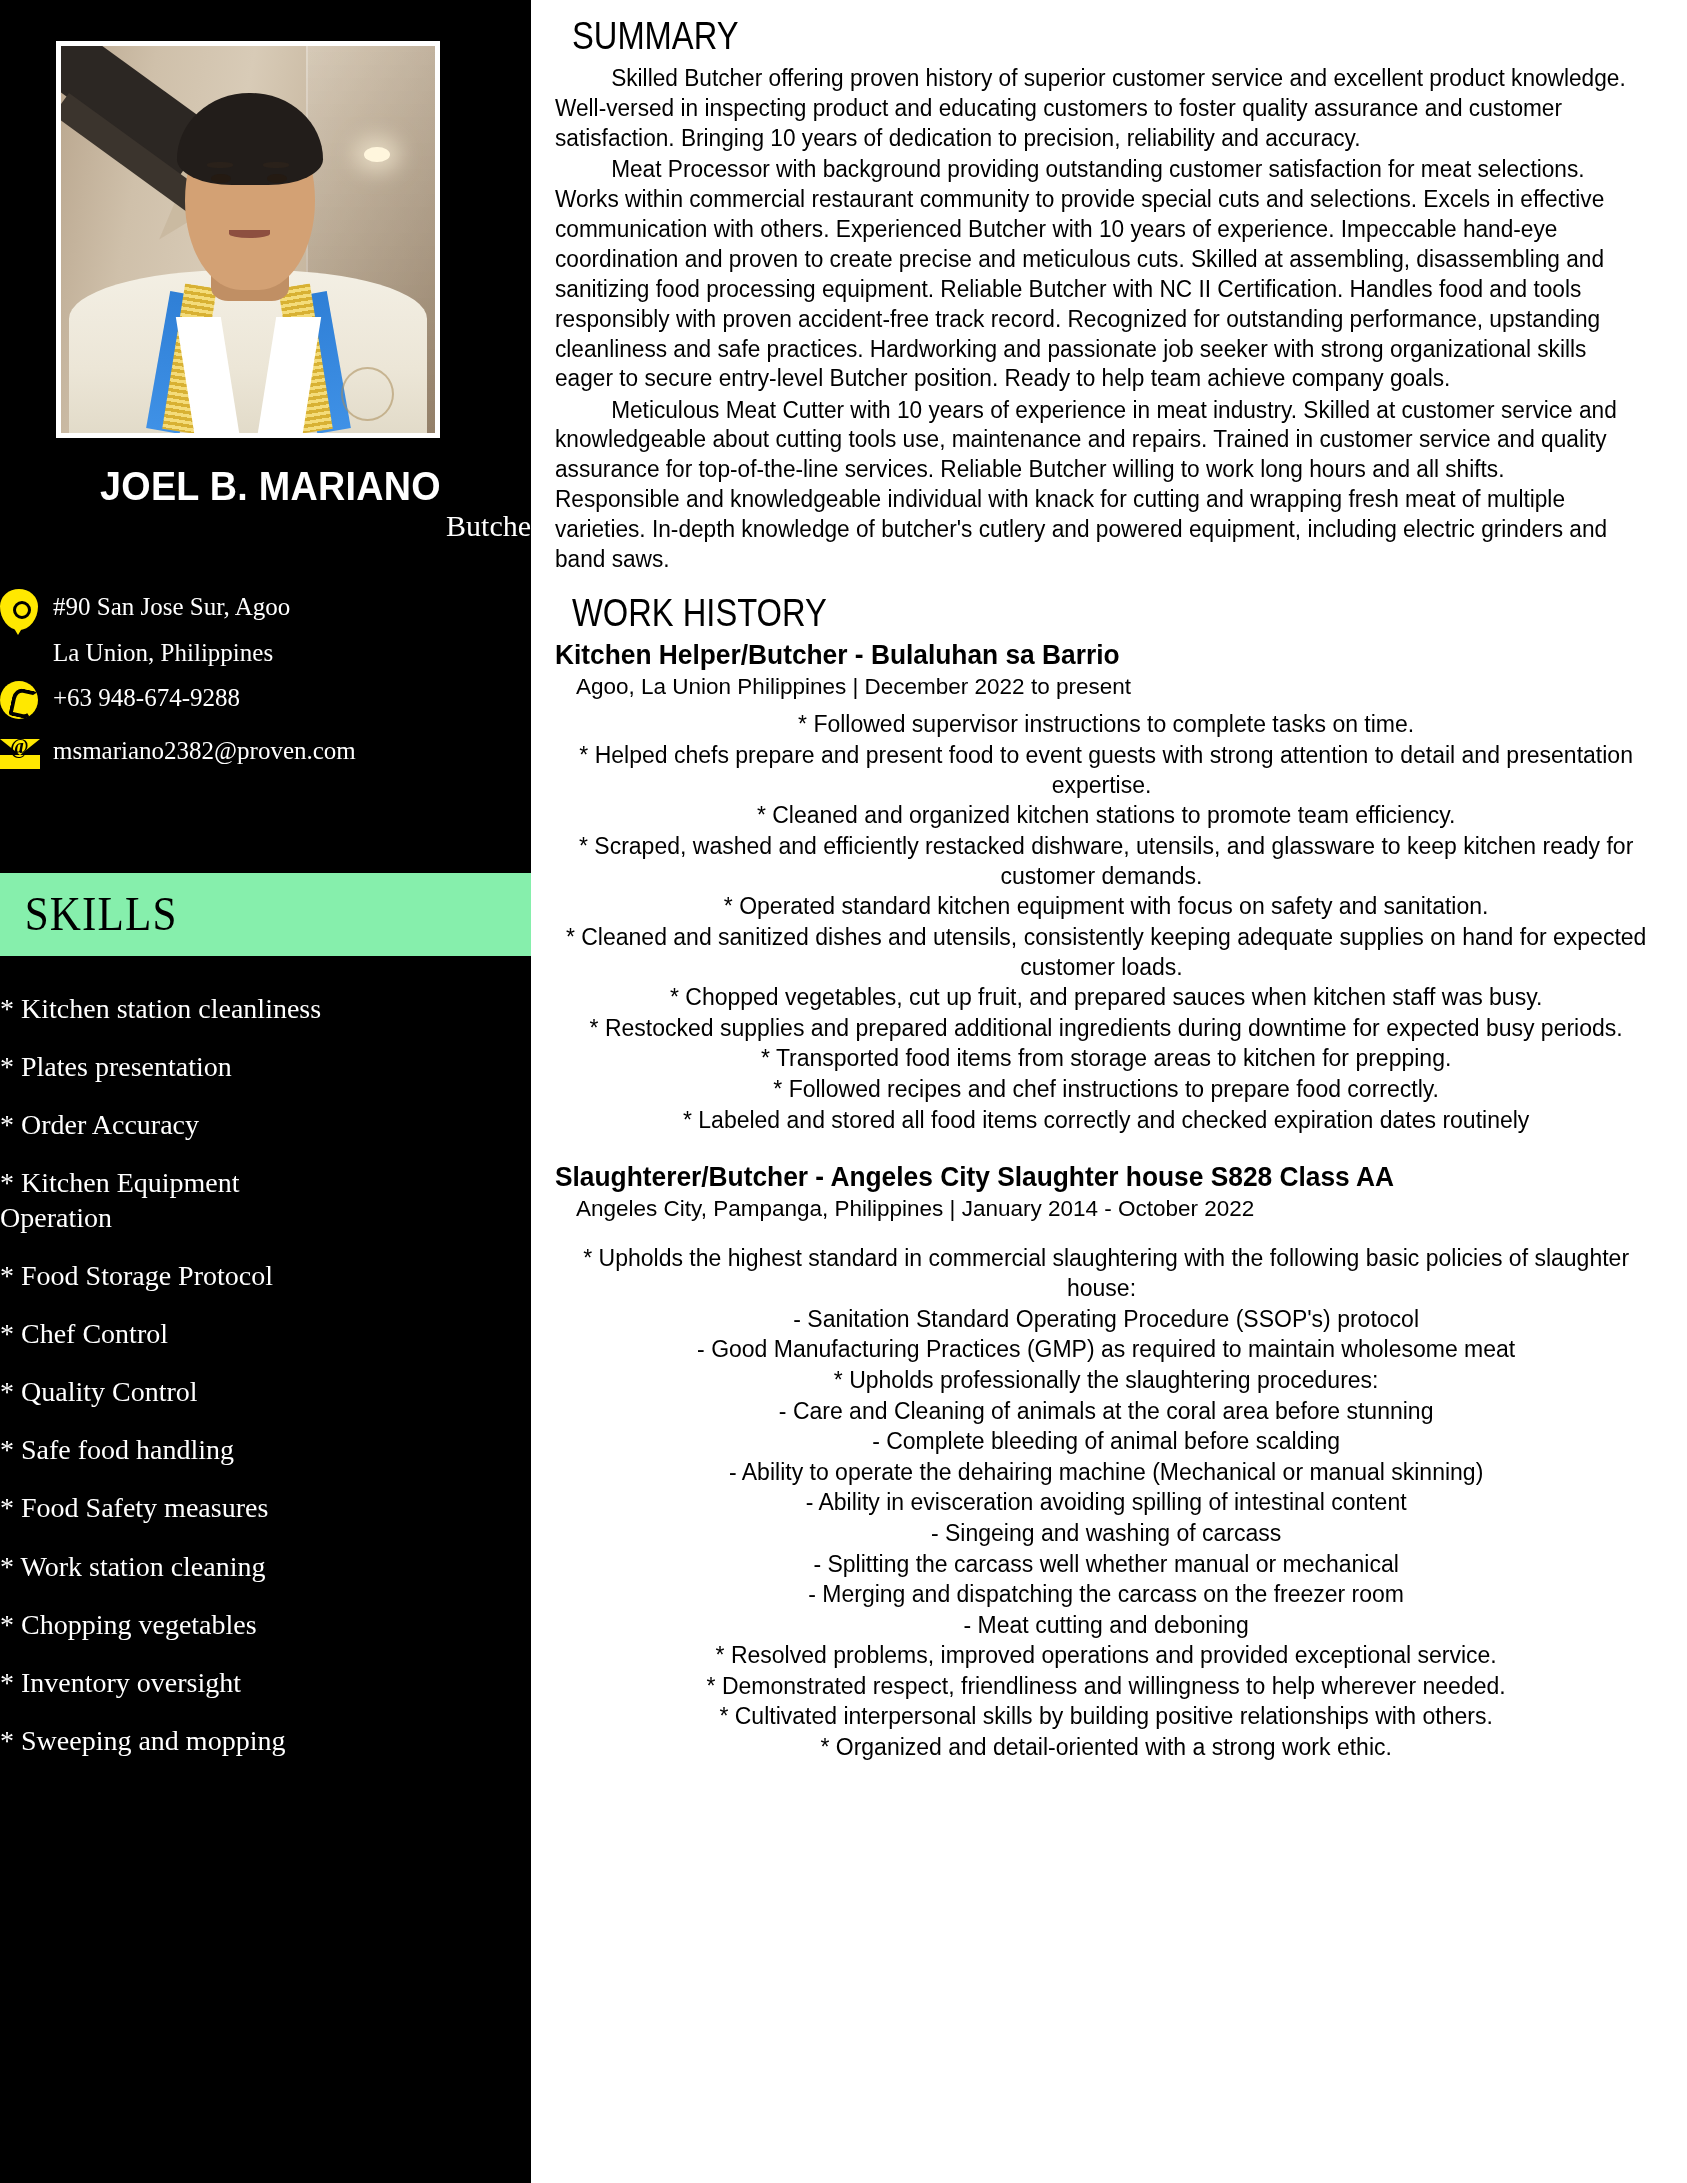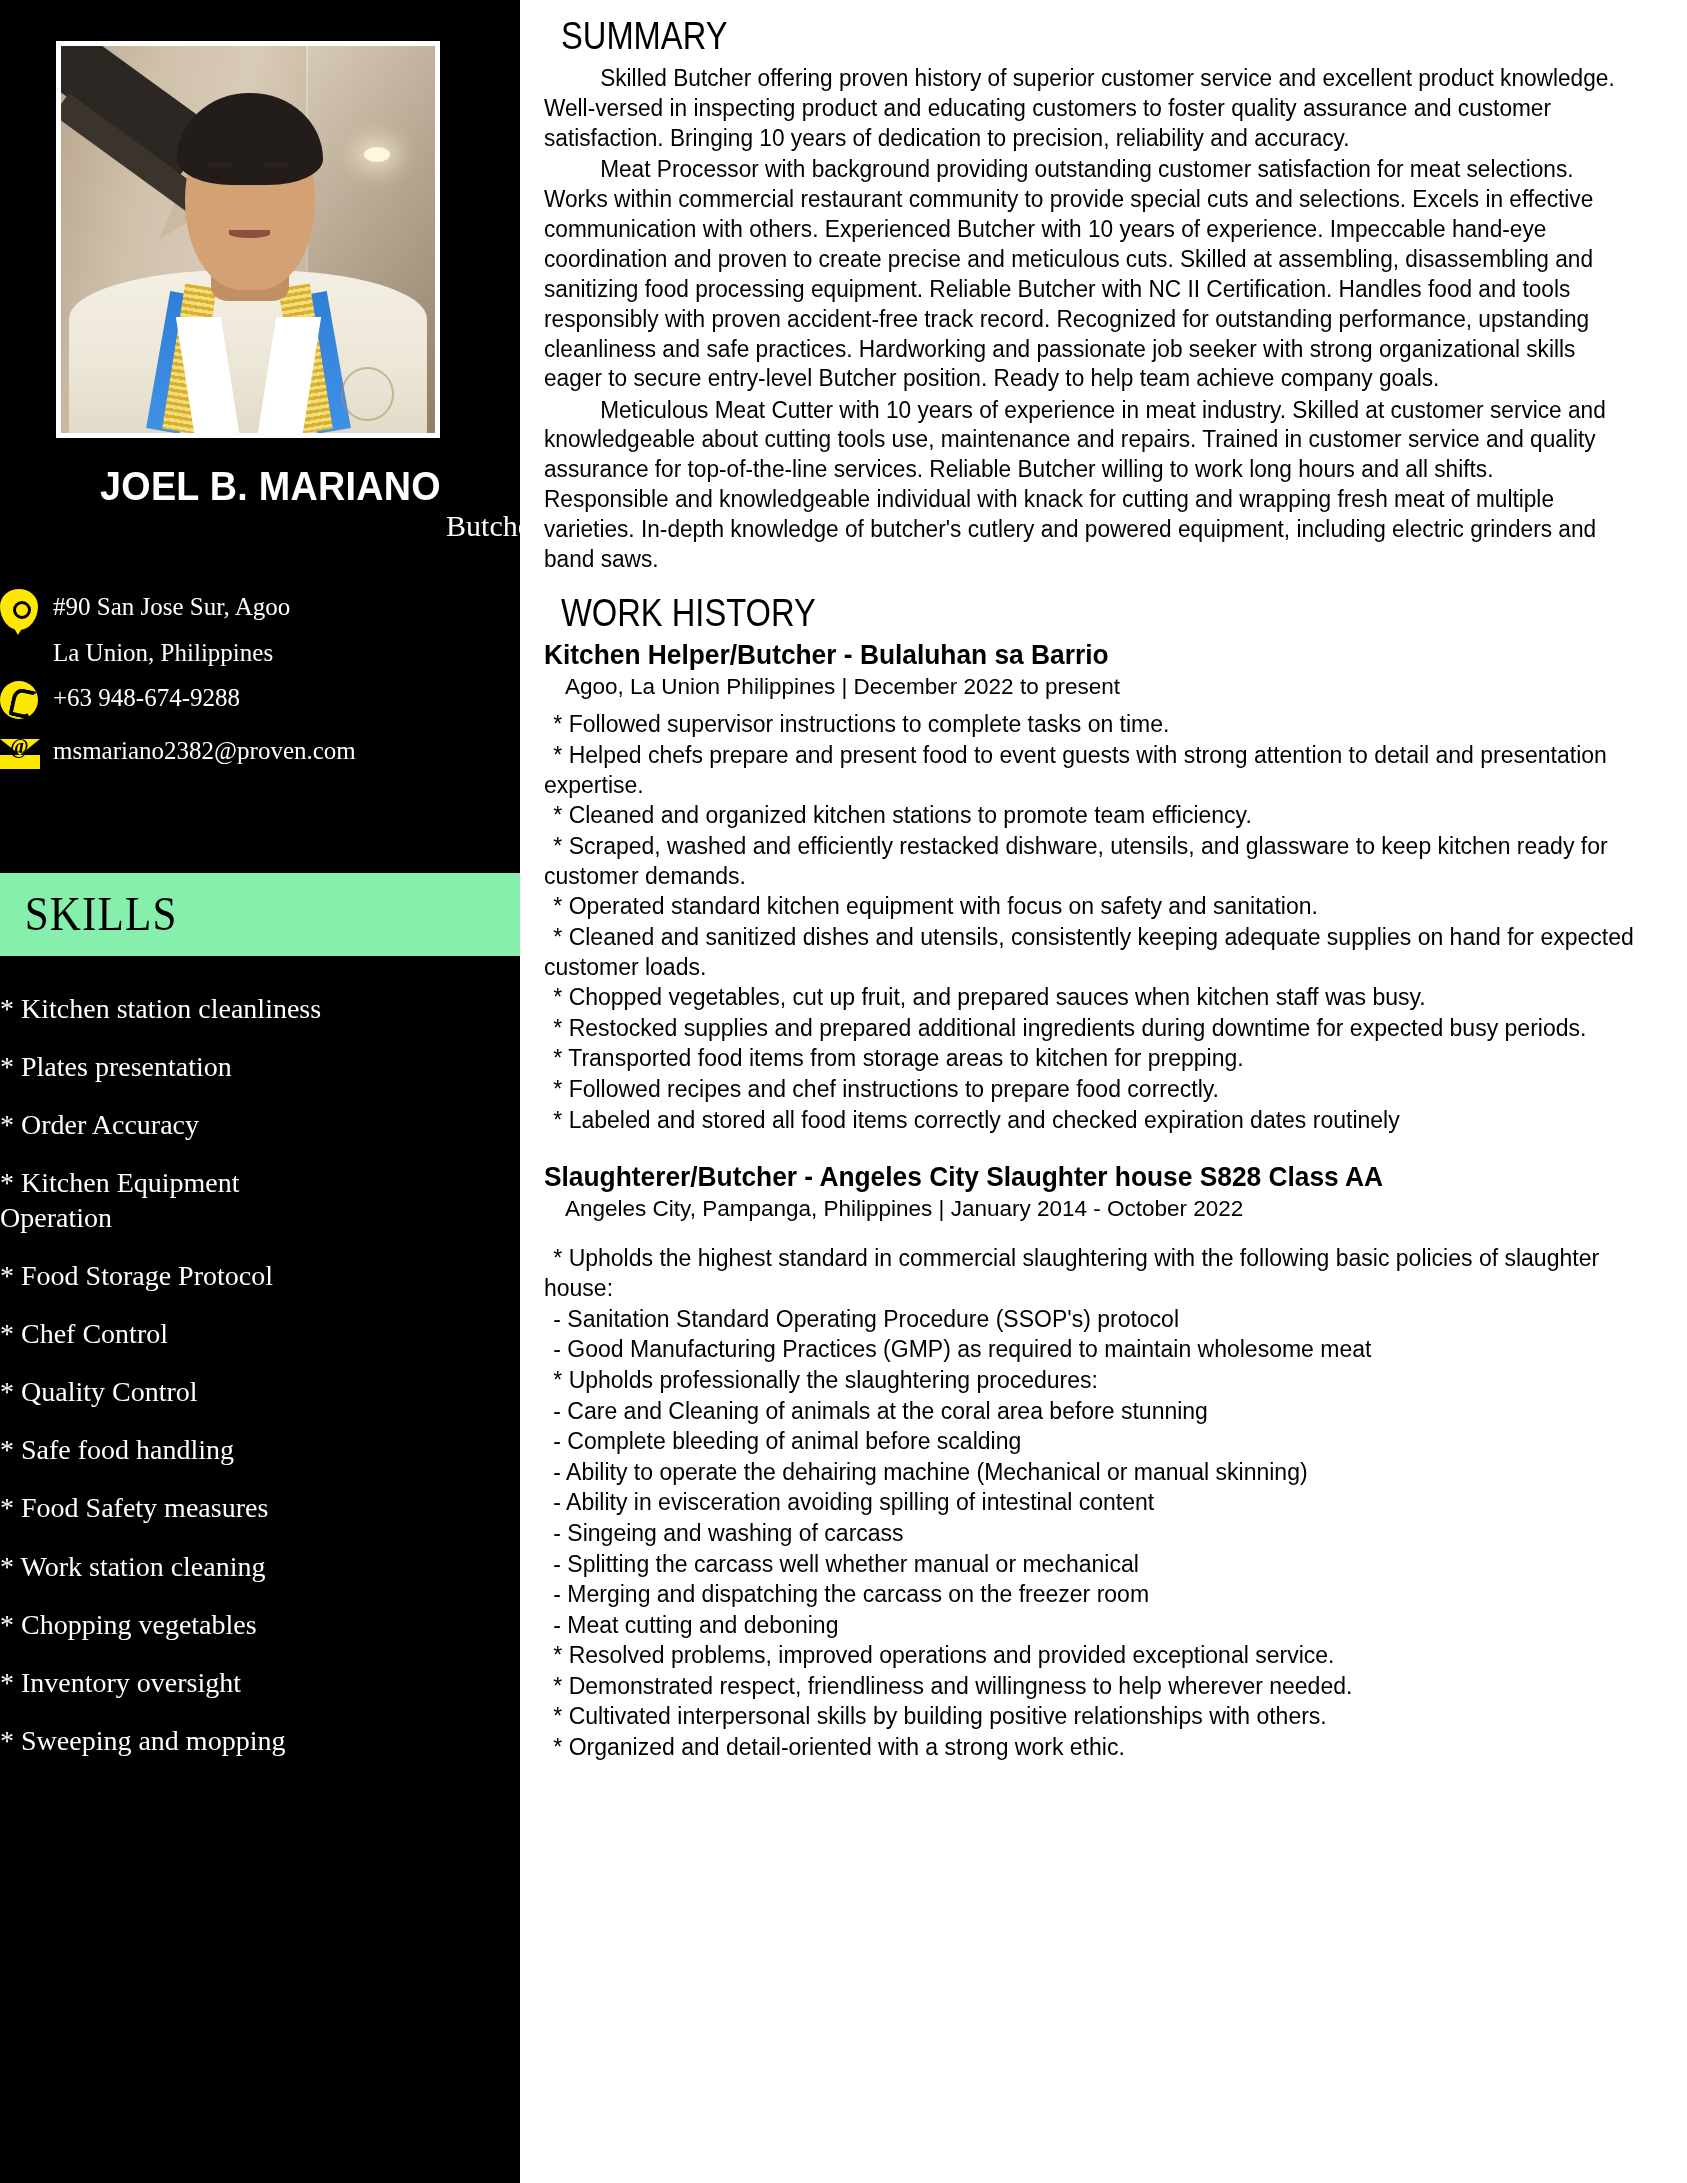--- a/index.html
+++ b/index.html
@@ -278,21 +278,21 @@
     font-size: 28px;
     color: #ffffff;
     margin-bottom: 24px;
     line-height: 1.22;
     white-space: pre-line;
   }
 
   
   .main {
     position: absolute;
-    left: 520px;
+    left: 531px;
     top: 0;
     width: 1146px;
     height: 2183px;
     background: #ffffff;
     color: #000000;
     padding: 12px 29px 0 24px;
     box-sizing: border-box;
   }
   .sec-title {
     font-family: "Liberation Sans", sans-serif;
@@ -326,20 +326,21 @@
   }
   .job-meta {
     font-family: "Liberation Sans", sans-serif;
     font-size: 22.5px;
     margin: 0 0 10.6px 21px;
   }
   .bullets {
     margin: 0;
     padding: 0;
     list-style: none;
+    text-align: center;
   }
   .bullets li {
     font-family: "Liberation Sans", sans-serif;
     font-size: 23px;
     line-height: 1.30;
     margin: 0 0 0.7px 0;
     text-indent: 9.3px;
   }
   .spacer-sm { height: 12px; }
   .spacer-md { height: 22.5px; }

